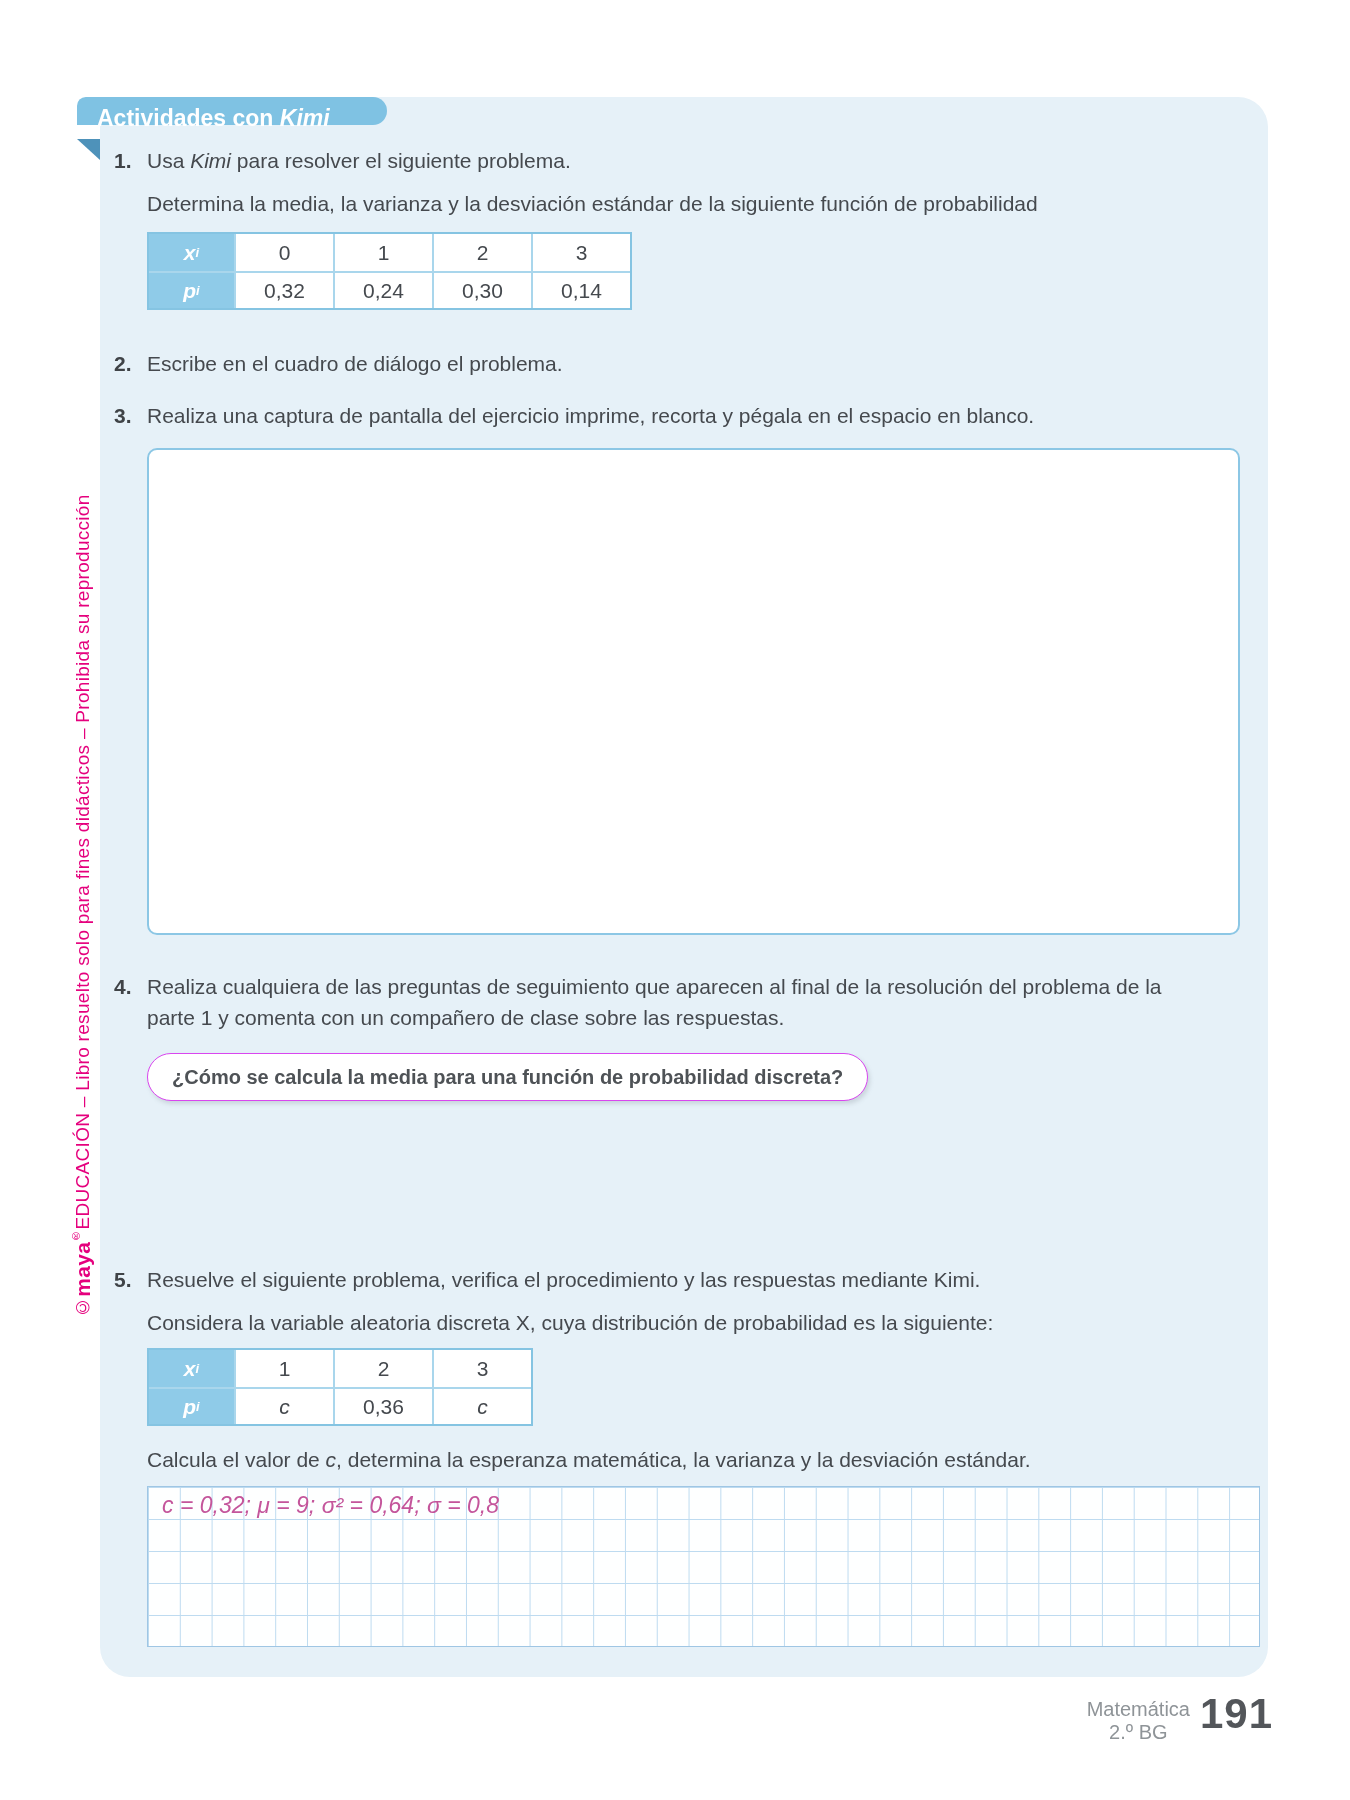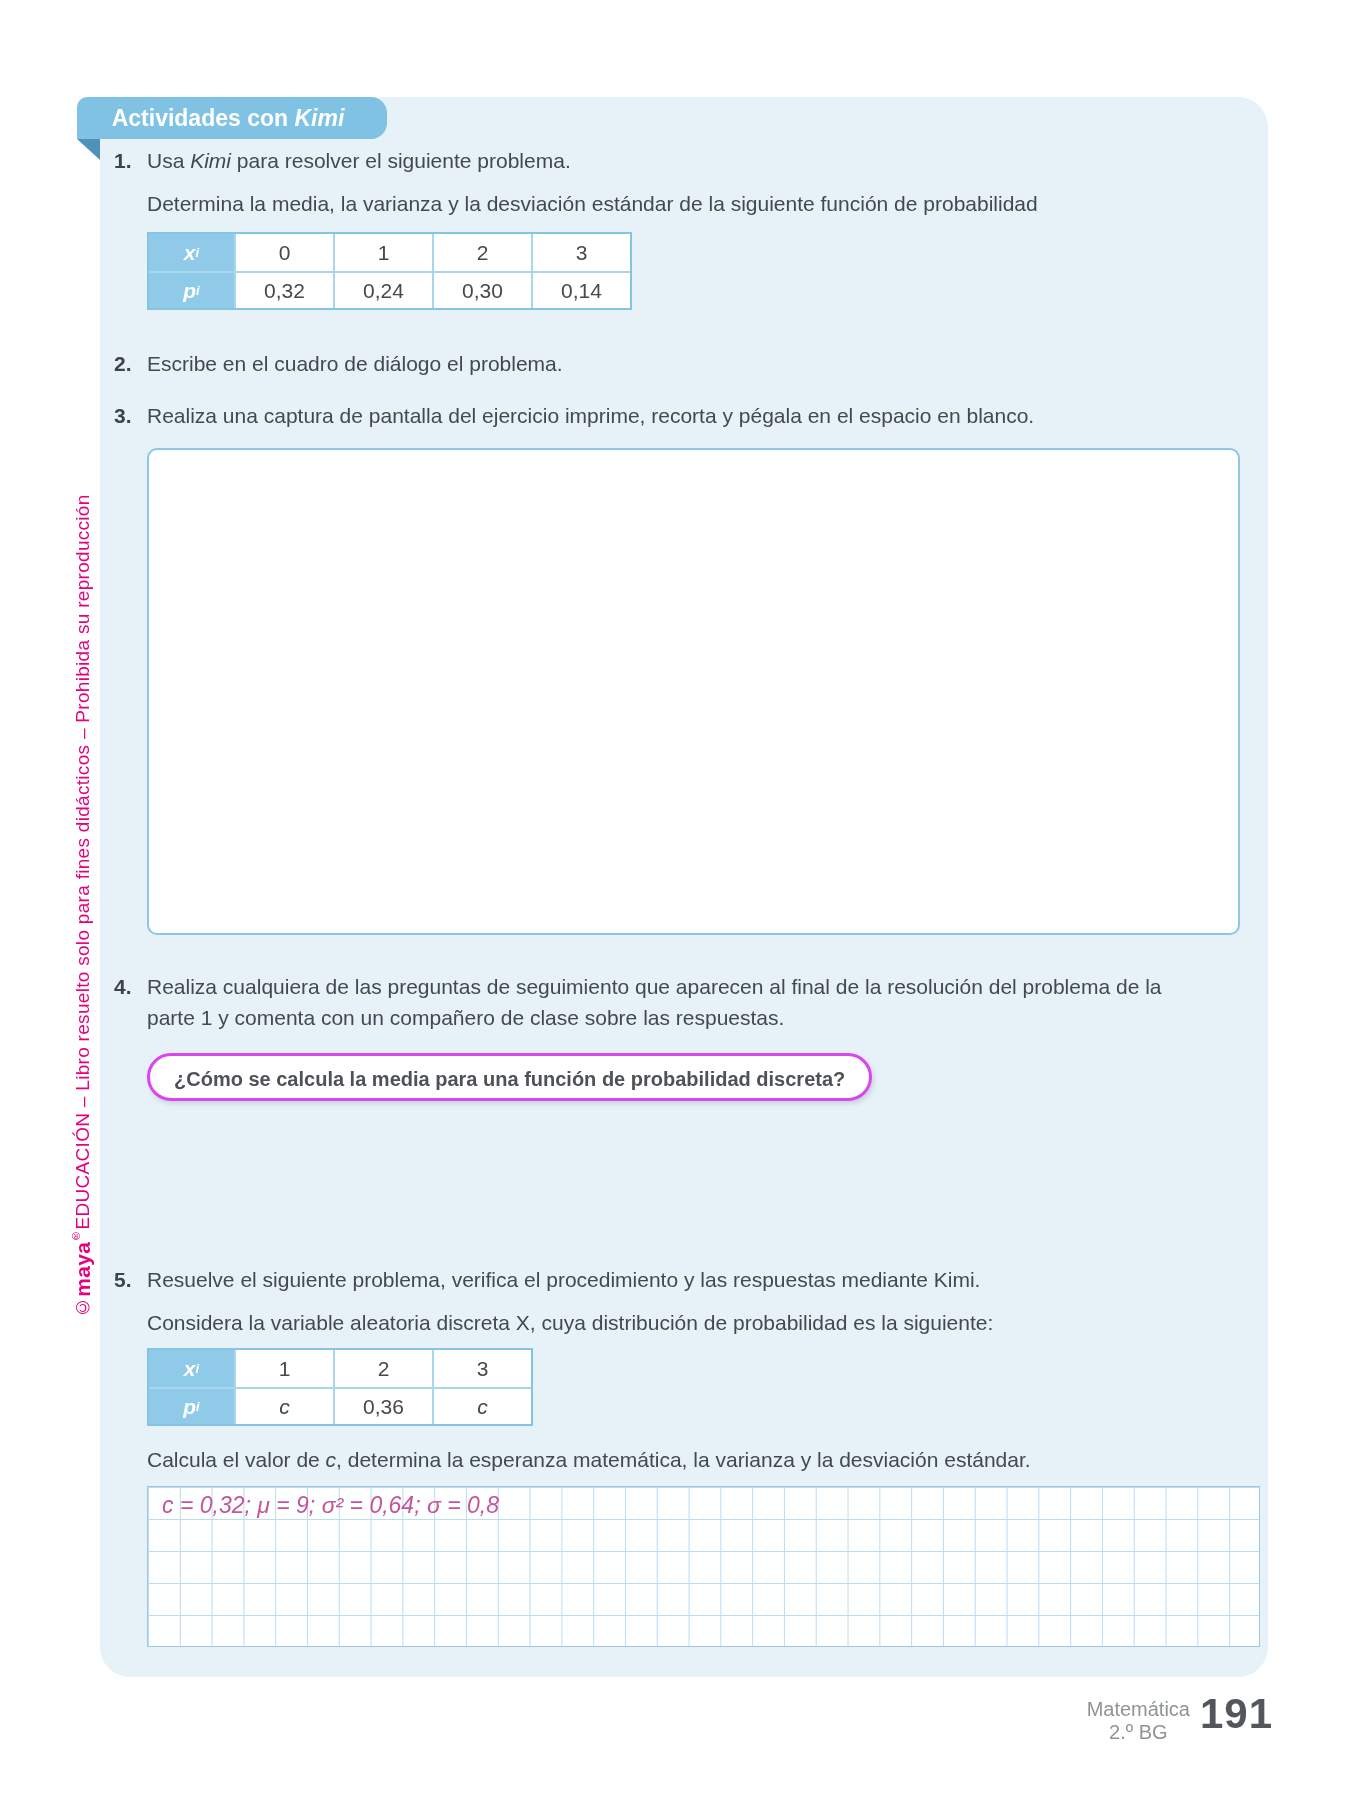--- a/index.html
+++ b/index.html
@@ -5,24 +5,24 @@
   * { margin:0; padding:0; box-sizing:border-box; }
   html,body { background:#ffffff; }
   body { font-family:"Liberation Sans", sans-serif; }
   .page { position:relative; width:1350px; height:1800px; background:#ffffff; overflow:hidden; }
 
   
   .panel { position:absolute; left:100px; top:97px; width:1168px; height:1580px;
            background:#e6f1f8; border-radius:6px 30px 30px 30px; }
 
   
-  .banner { position:absolute; left:77px; top:97px; height:42px; min-width:310px;
+  .banner { position:absolute; left:77px; top:97px; height:28px; min-width:310px;
             background:#7fc2e3; border-radius:10px 16px 16px 0;
             color:#ffffff; font-weight:bold; font-size:23px; line-height:42px;
-            padding:0 28px 0 20px; white-space:nowrap;text-align:center; }
+            padding:0 28px 0 20px; white-space:nowrap; }
   .banner-fold { position:absolute; left:77px; top:139px; width:23px; height:21px;
                  background:#4e92ba; clip-path:polygon(0 0, 100% 0, 100% 100%); }
 
   
   .sidebar-copy { position:absolute; left:70px; top:428px; height:890px; width:26px;
                   writing-mode:vertical-rl; transform:rotate(180deg);
                   font-size:19px; color:#e5007d; white-space:nowrap; letter-spacing:0.3px; }
   .sidebar-copy .brand { font-weight:bold; font-size:21px; }
   .sidebar-copy sup { font-size:11px; }
 
@@ -42,21 +42,21 @@
   .th { width:85px; background:#8fcbe8; color:#ffffff; font-style:italic; font-weight:bold; }
   .th sub { font-size:13px; font-weight:bold; }
   .italic { font-style:italic; }
 
   
   .paste-box { position:absolute; left:147px; top:448px; width:1093px; height:487px;
                background:#ffffff; border:2px solid #8cc7e5; border-radius:10px; }
 
   
   .bubble { position:absolute; left:147px; height:48px; background:#ffffff;
-            border:3px solid #d946ef; border-radius:24px;
+            border:1px solid #d946ef; border-radius:24px;
             box-shadow:2px 3px 4px rgba(140,150,160,0.30);
             font-size:20px; font-weight:bold; color:#4e5256; line-height:46px;
             padding:0 24px; white-space:nowrap; }
 
   
   .answer-grid { position:absolute; left:147px; top:1486px; width:1113px; height:161px;
                  background-color:#feffff; border:1px solid #9fc6e4;
                  background-image:linear-gradient(to right, #bedbf0 1px, transparent 1px),
                                   linear-gradient(to bottom, #bedbf0 1px, transparent 1px);
                  background-size:31.8px 32px; }

